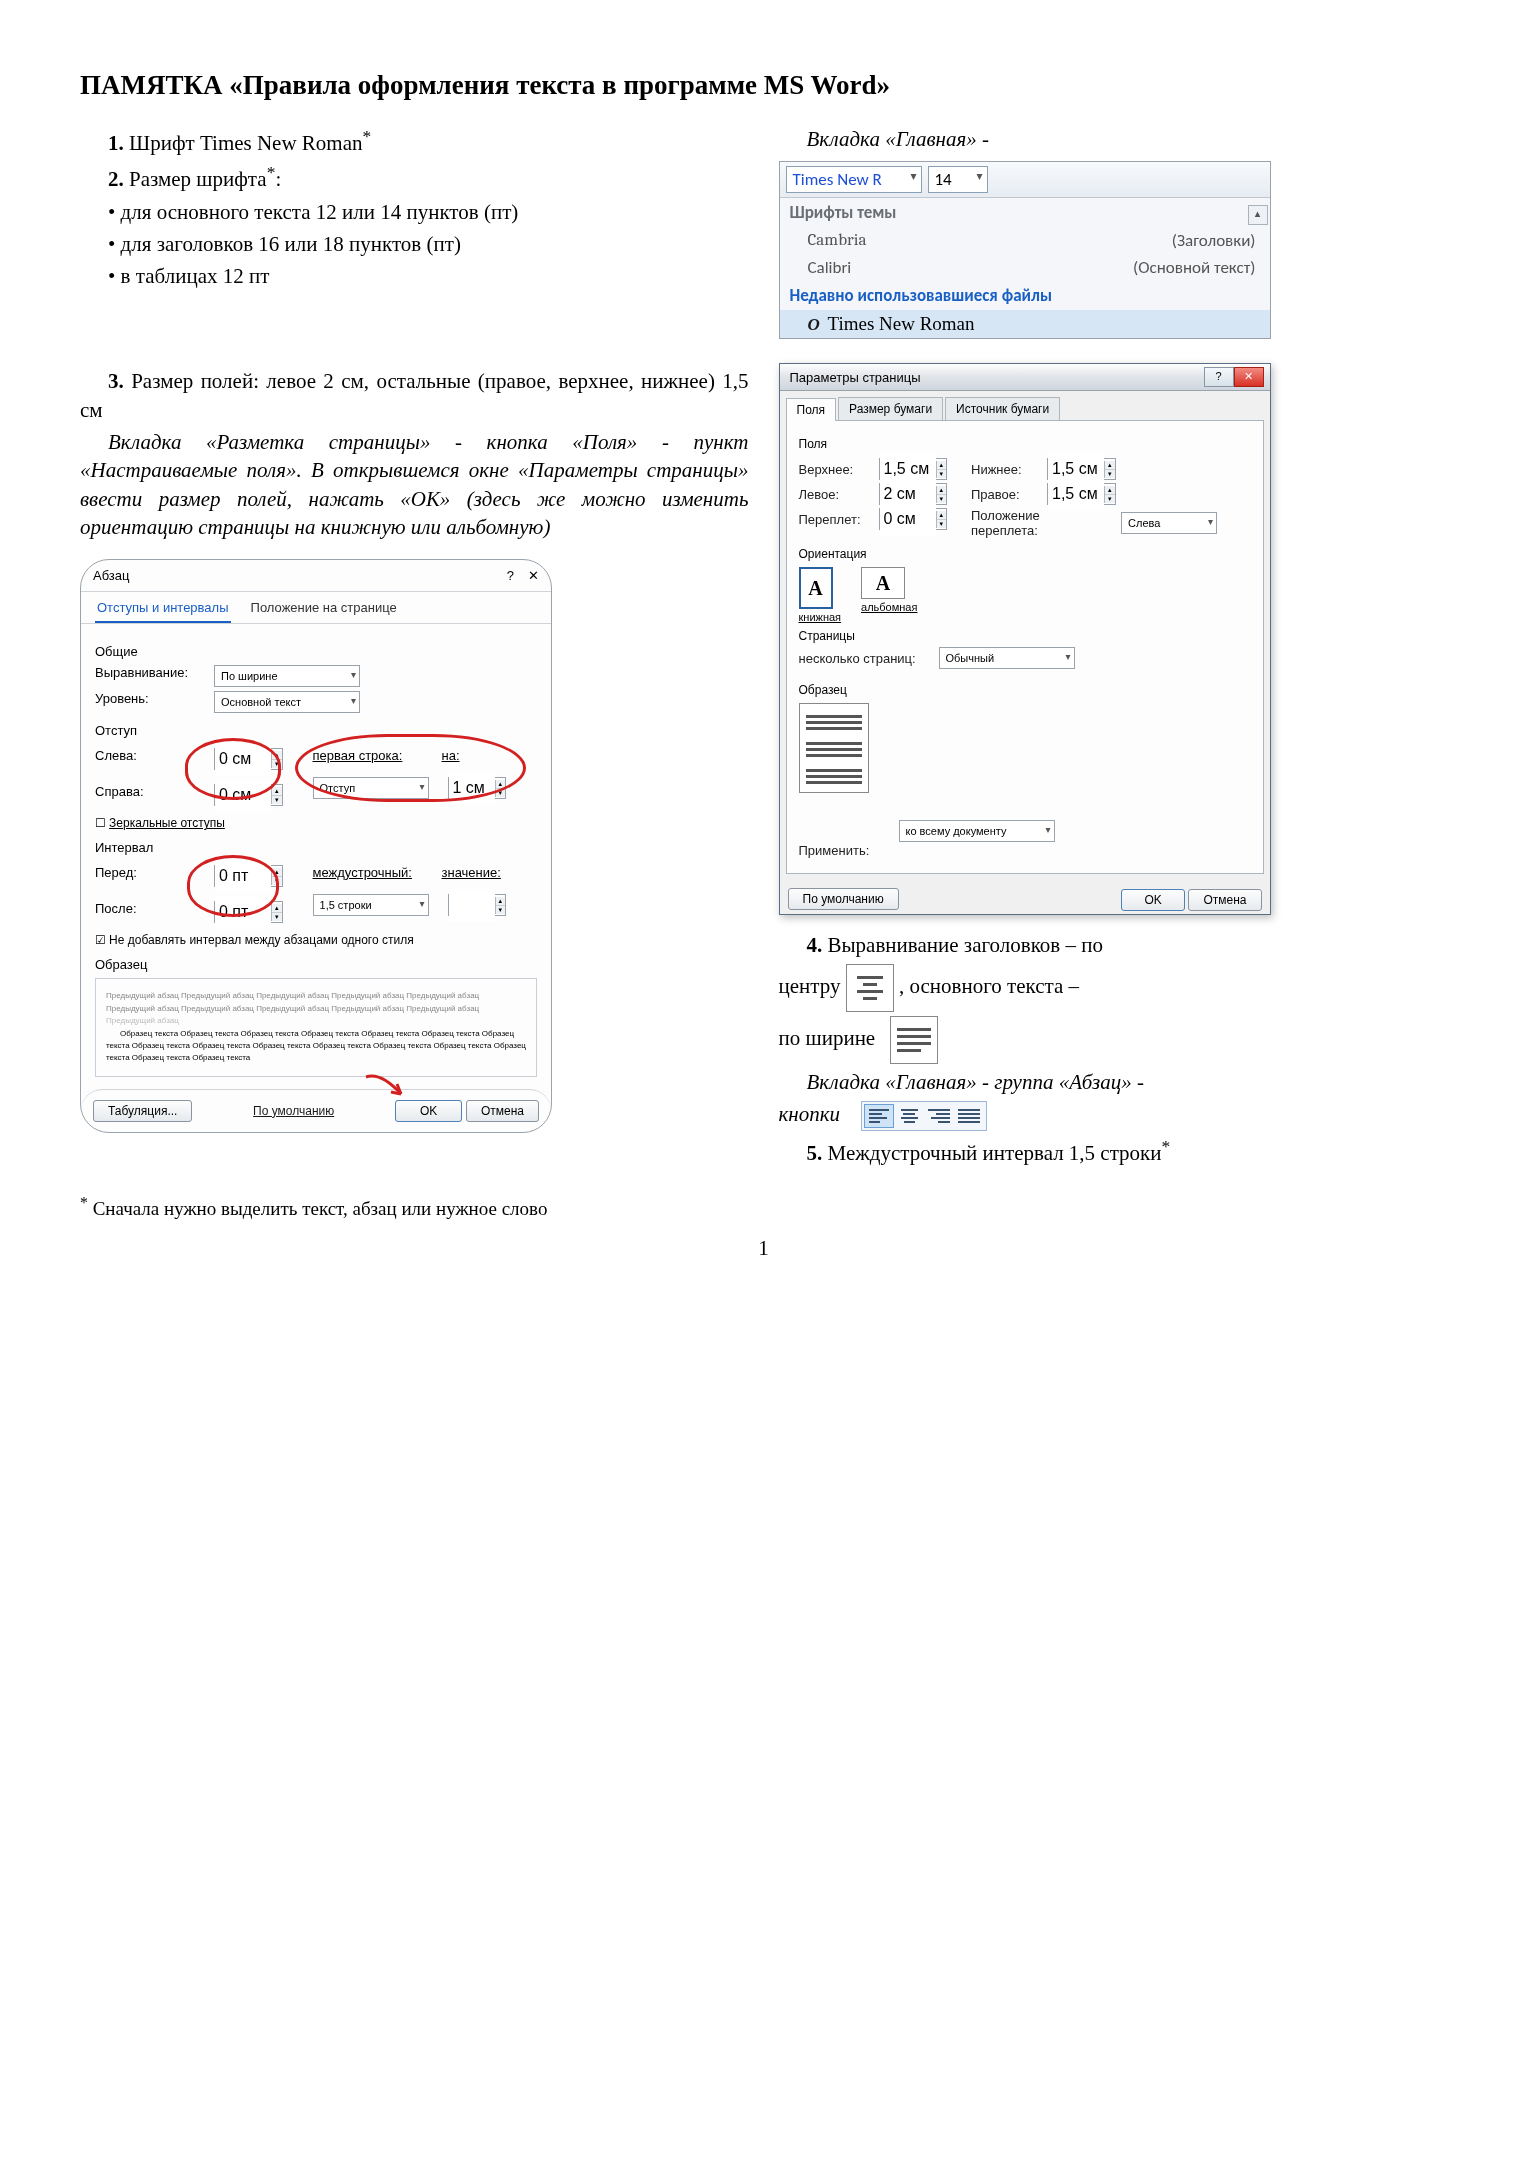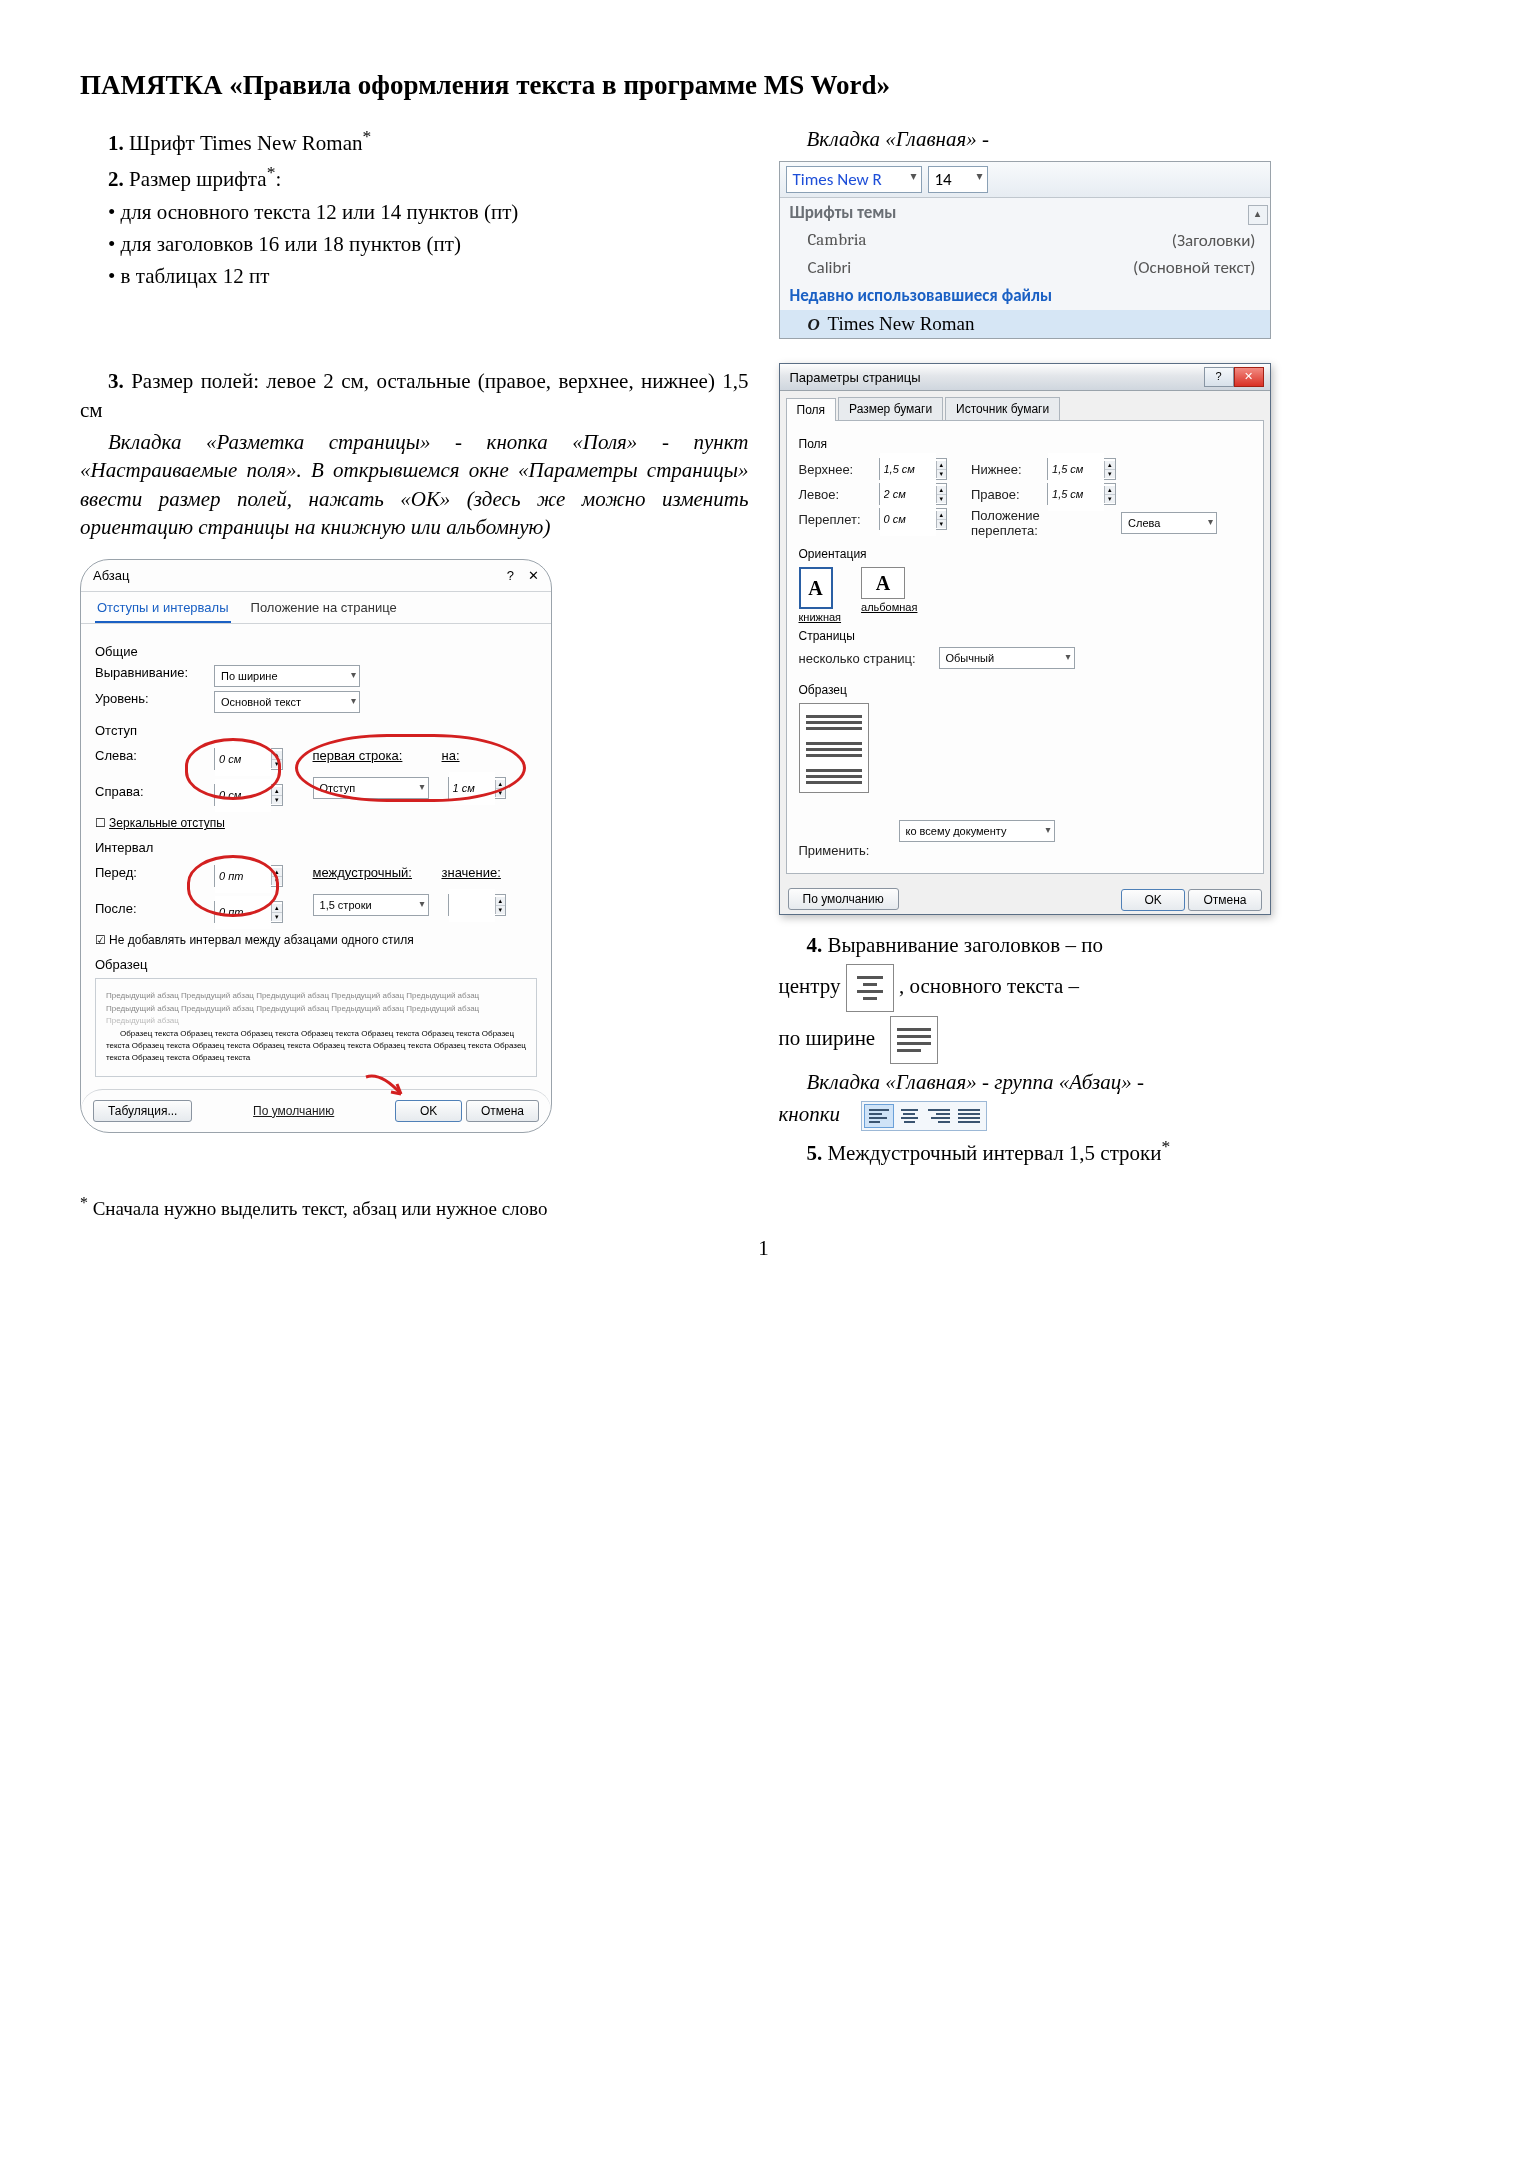--- a/index.html
+++ b/index.html
@@ -100,21 +100,21 @@
   .dlg-body { background:#fdfdfd; margin:0 6px 6px; border:1px solid #adb5bd;
     border-top:none; padding:10px 12px 12px;}
   .group-label { font-size:12px; margin:6px 0 4px; }
   .field-row { display:flex; align-items:center; gap:20px; margin:3px 0;}
   .field-row label { width:60px; color:#222;}
   .spin {
     display:inline-flex; align-items:center; border:1px solid #9aa3ab; background:#fff;
     height:20px; font-size:12px;
   }
   .spin input {
-    border:none; width:48px; padding:0 4px; font-size:11px; height:33px; outline:none;font-style:italic;
+    border:none; width:48px; padding:0 4px; font-size:16px; height:33px; outline:none;
   }
   .spin .arrows { display:flex; flex-direction:column; border-left:1px solid #b0b6bd;}
   .spin .arrows span { font-size:7px; line-height:8px; padding:0 3px; background:#eef1f4; border-bottom:1px solid #c8ced4;}
   .spin .arrows span:last-child{border-bottom:none;}
   .sel {
     border:1px solid #9aa3ab; background:#fff; padding:1px 18px 1px 6px;
     position:relative; display:inline-block; min-width:70px; height:18px; line-height:18px;
     font-size:11px;
   }
   .sel::after { content:"▾"; position:absolute; right:3px; top:0; font-size:10px; color:#555;}

